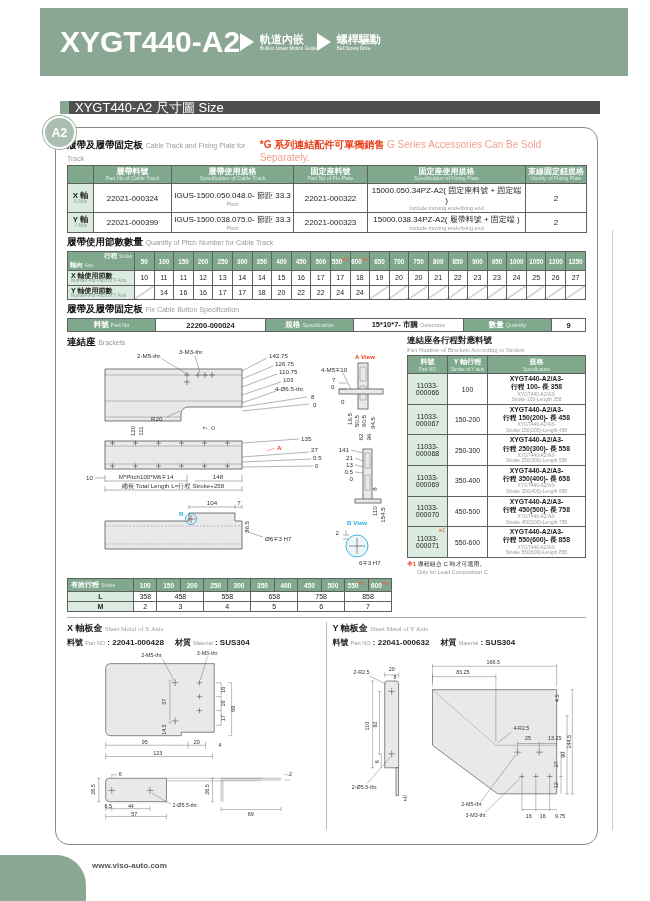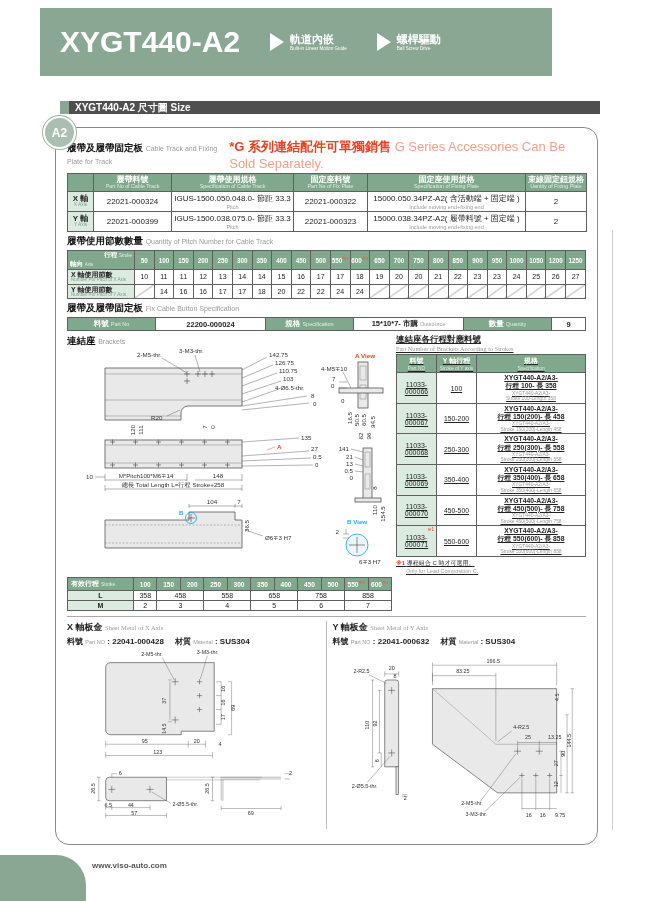--- a/index.html
+++ b/index.html
@@ -1,47 +1,47 @@
 <!DOCTYPE html>
 <html><head>
 <meta charset="utf-8">
 <style>
   html,body{margin:0;padding:0;background:#fff;}
   .page{position:relative;width:650px;height:901px;background:#ffffff;overflow:hidden;
         font-family:"Liberation Sans","DejaVu Sans",sans-serif;color:#222;}
 
   
-  .banner{position:absolute;left:40px;top:8px;width:512px;height:68px;background:#8aa794;
+  .banner{position:absolute;left:40px;top:8px;width:588px;height:68px;background:#8aa794;
           color:#fff;display:flex;align-items:center;padding-left:20px;box-sizing:border-box;}
   .banner .model{font-size:30px;font-weight:bold;}
   .banner .axis{font-size:19px;margin-left:10px;white-space:nowrap;}
-  .badge{display:flex;align-items:center;margin-left:30px;}
+  .badge{display:flex;align-items:center;}
   .tri{width:0;height:0;border-left:14px solid #fff;border-top:9px solid transparent;border-bottom:9px solid transparent;margin-right:6px;}
   .badge-cn{font-size:11px;font-weight:bold;line-height:1.15;}
   .badge-en{font-size:4.6px;line-height:1.2;}
 
   
   .section-bar{position:absolute;left:60px;top:101px;width:540px;height:13px;background:#4f4f4f;
                display:flex;align-items:center;}
   .section-bar .sq{width:9px;height:13px;background:#8aa794;margin-right:6px;}
-  .section-bar .txt{color:#fff;font-size:10px;font-weight:bold;}
+  .section-bar .txt{color:#fff;font-size:13px;font-weight:normal;}
 
   .edge-line{position:absolute;left:612px;top:230px;height:600px;border-left:1px solid #ccc;}
 
   
   .content{position:absolute;left:55px;top:127px;width:543px;height:718px;border:1.5px solid #8a8a8a;
            border-radius:14px;box-sizing:border-box;padding:7px 11px;background:#fff;}
   .a2-badge{position:absolute;left:-13px;top:-12px;width:29px;height:29px;border-radius:50%;
             background:#aabfb1;border:2px solid #fff;box-shadow:0 0 0 1px #9db3a3;
             color:#fff;font-size:12px;font-weight:bold;display:flex;align-items:center;justify-content:center;}
 
   .sec-head{display:flex;justify-content:space-between;align-items:baseline;margin:3px 0 2px 0;}
   .sec-title{font-size:9.5px;font-weight:bold;color:#111;}
   .sec-title .en{font-weight:normal;color:#9a9a9a;font-size:7px;}
-  .note{font-size:13px;color:#e8421d;font-weight:bold;}
+  .note{font-size:10px;color:#e8421d;font-weight:bold;}
   .note .en{color:#f0a08b;font-weight:normal;}
 
   table{border-collapse:collapse;}
   .t th{background:#7fa88d;color:#fff;border:1px solid #5f5f5f;padding:1px 2px;vertical-align:middle;}
   .t td{border:1px solid #5f5f5f;background:#fff;text-align:center;vertical-align:middle;padding:1px 2px;}
   .h-cn{font-size:8px;font-weight:bold;line-height:1.15;}
   .h-en{font-size:5.3px;color:#dff0e4;font-weight:normal;line-height:1.1;}
   .axis-cell{background:#dcebe0 !important;font-size:8px;font-weight:bold;line-height:1;}
   .axis-cell .en{font-size:4.8px;color:#7f9c88;font-weight:normal;display:block;}
   .val{font-size:8px;}
@@ -65,21 +65,21 @@
   
   .btn-spec{width:100%;table-layout:fixed;}
   .btn-spec th{font-size:7.5px;}
   .btn-spec th .en{font-size:5.5px;color:#dff0e4;font-weight:normal;}
   .btn-spec td{font-size:7.5px;font-weight:bold;}
   .btn-spec td .sub{font-weight:normal;}
 
   
   .two-col{display:flex;margin-top:4px;}
   .col-left{width:325px;}
-  .col-right{width:194px;margin-left:4px;text-decoration:underline;}
+  .col-right{width:194px;margin-left:15px;}
   .rt-title{font-size:8.5px;font-weight:bold;line-height:1.15;}
   .rt-title .en{display:block;font-weight:normal;color:#9a9a9a;font-size:6.3px;font-family:"Liberation Serif",serif;}
   .bracket-t{width:100%;table-layout:fixed;margin-top:2px;}
   .bracket-t th{font-size:7px;}
   .bracket-t th .en{font-size:4.8px;color:#dff0e4;font-weight:normal;display:block;}
   .bracket-t td{font-size:6.8px;}
   .bracket-t td.part{background:#dcebe0;font-size:7px;position:relative;}
   .bracket-t td.part .mark{color:#e8421d;font-size:4.6px;text-align:right;position:absolute;top:1px;right:2px;}
   .spec-cn{font-size:6.8px;font-weight:bold;line-height:1.2;}
   .spec-en{font-size:4.9px;color:#9a9a9a;line-height:1.15;}
@@ -193,21 +193,21 @@
         <th>
               <div class="h-cn">束線固定鈕規格</div>
               <div class="h-en">Uantity of Fixing Plate</div>
             </th>
       </tr>
       <tr>
         <td class="axis-cell"><span>X 軸</span><span class="en">X Axis</span></td>
         <td class="val">22021-000324</td>
         <td class="val"><span>IGUS-1500.050.048.0- 節距 33.3</span><div class="sub">Pitch</div></td>
         <td class="val">22021-000322</td>
-        <td class="val"><span>15000.050.34PZ-A2( 含活動端 + 固定端 )</span><div class="sub">Include moving end+fixing end</div></td>
+        <td class="val"><span>15000.050.34PZ-A2( 固定座料號 + 固定端 )</span><div class="sub">Include moving end+fixing end</div></td>
         <td class="val">2</td>
       </tr>
       <tr>
         <td class="axis-cell"><span>Y 軸</span><span class="en">Y Axis</span></td>
         <td class="val">22021-000399</td>
         <td class="val"><span>IGUS-1500.038.075.0- 節距 33.3</span><div class="sub">Pitch</div></td>
         <td class="val">22021-000323</td>
         <td class="val"><span>15000.038.34PZ-A2( 履帶料號 + 固定端 )</span><div class="sub">Include moving end+fixing end</div></td>
         <td class="val">2</td>
       </tr>

